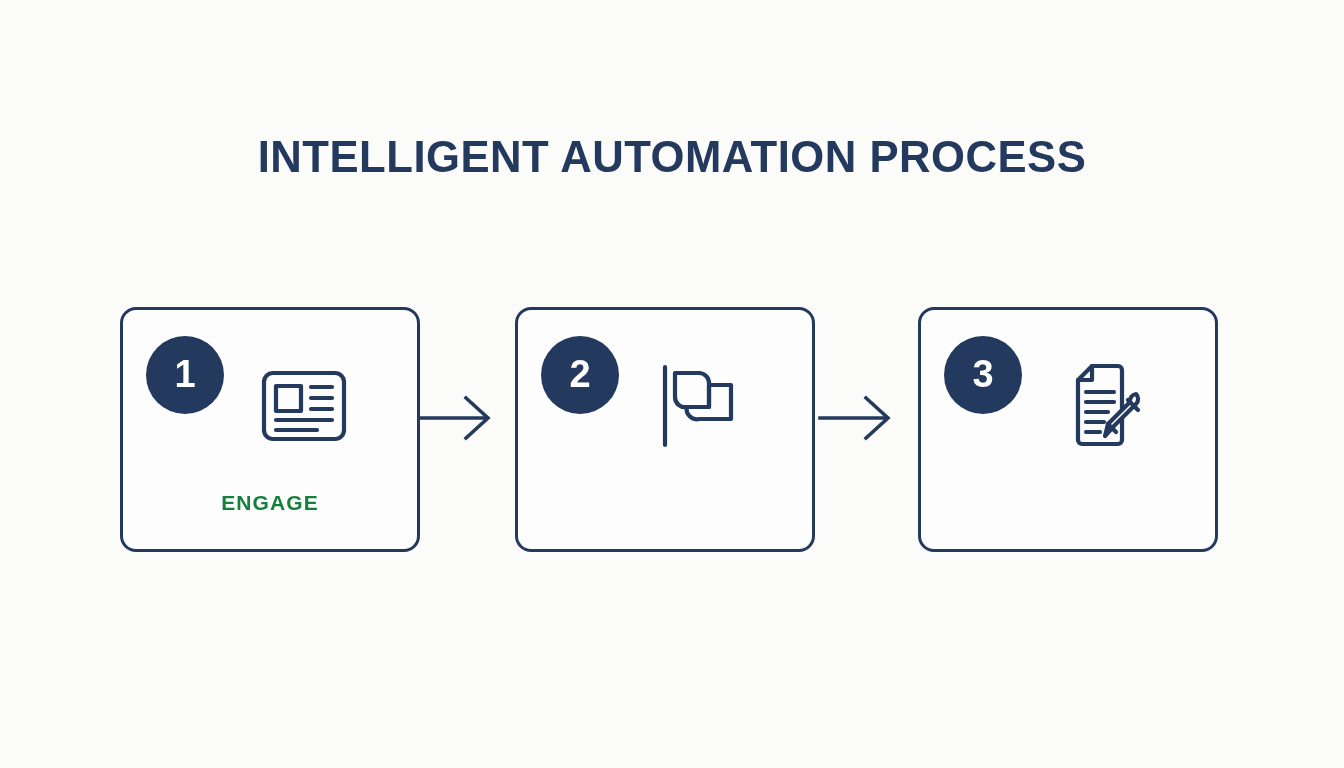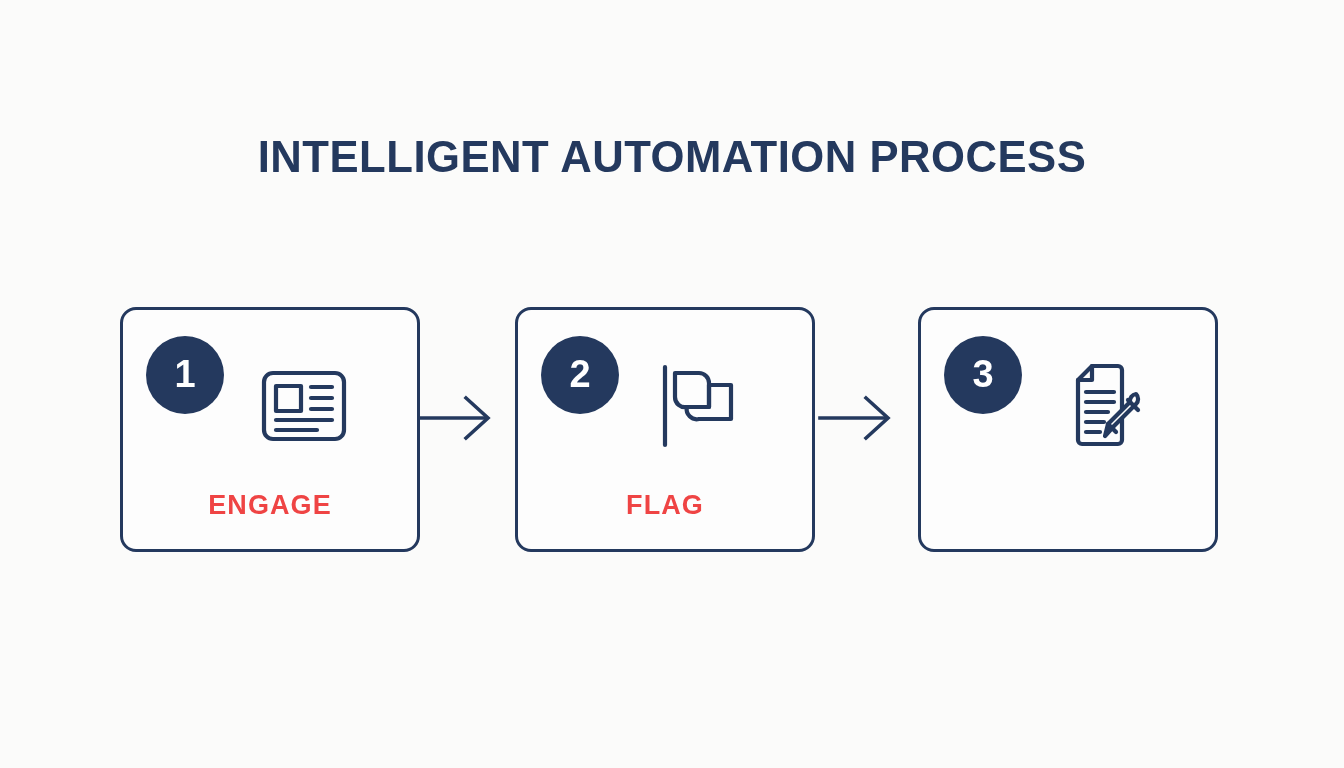--- a/index.html
+++ b/index.html
@@ -93,24 +93,24 @@
     justify-content: center;
   }
   .step-icon svg { display: block; }
 
   .step-label {
     position: absolute;
     left: 0;
     right: 0;
     top: 182px;
     text-align: center;
-    font-size: 27px;
+    font-size: 21px;
     font-weight: bold;
     letter-spacing: 1.1px;
-    color: #ef4444;
+    color: #15803d;
     line-height: 1;
   }
 
   
   .arrow {
     position: absolute;
     top: 395px;
     width: 80px;
     height: 46px;
   }
@@ -160,21 +160,20 @@
       </div>
 
       <div class="step-icon">
         <svg width="80" height="86" viewBox="0 0 80 86" fill="none" stroke="#24395e" stroke-width="4.2" stroke-linecap="round" stroke-linejoin="round">
           <line x1="6" y1="4" x2="6" y2="82"></line>
           <path d="M16 10 H40 a10 10 0 0 1 10 10 V44 H28 a10 10 0 0 1 -12 -10 Z"></path>
           <path d="M50 22 H72 V56 H40 a10 10 0 0 1 -12 -12 H50 Z"></path>
         </svg>
       </div>
 
-      <div class="step-label">FLAG</div>
     </div>
 
     <div class="arrow a2">
       <svg width="80" height="46" viewBox="0 0 80 46" fill="none" stroke="#24395e" stroke-width="3.6" stroke-linecap="square" stroke-linejoin="miter">
         <line x1="2" y1="23" x2="68" y2="23"></line>
         <polyline points="48,3 70,23 48,43"></polyline>
       </svg>
     </div>
 
     <div class="step-card c3">

